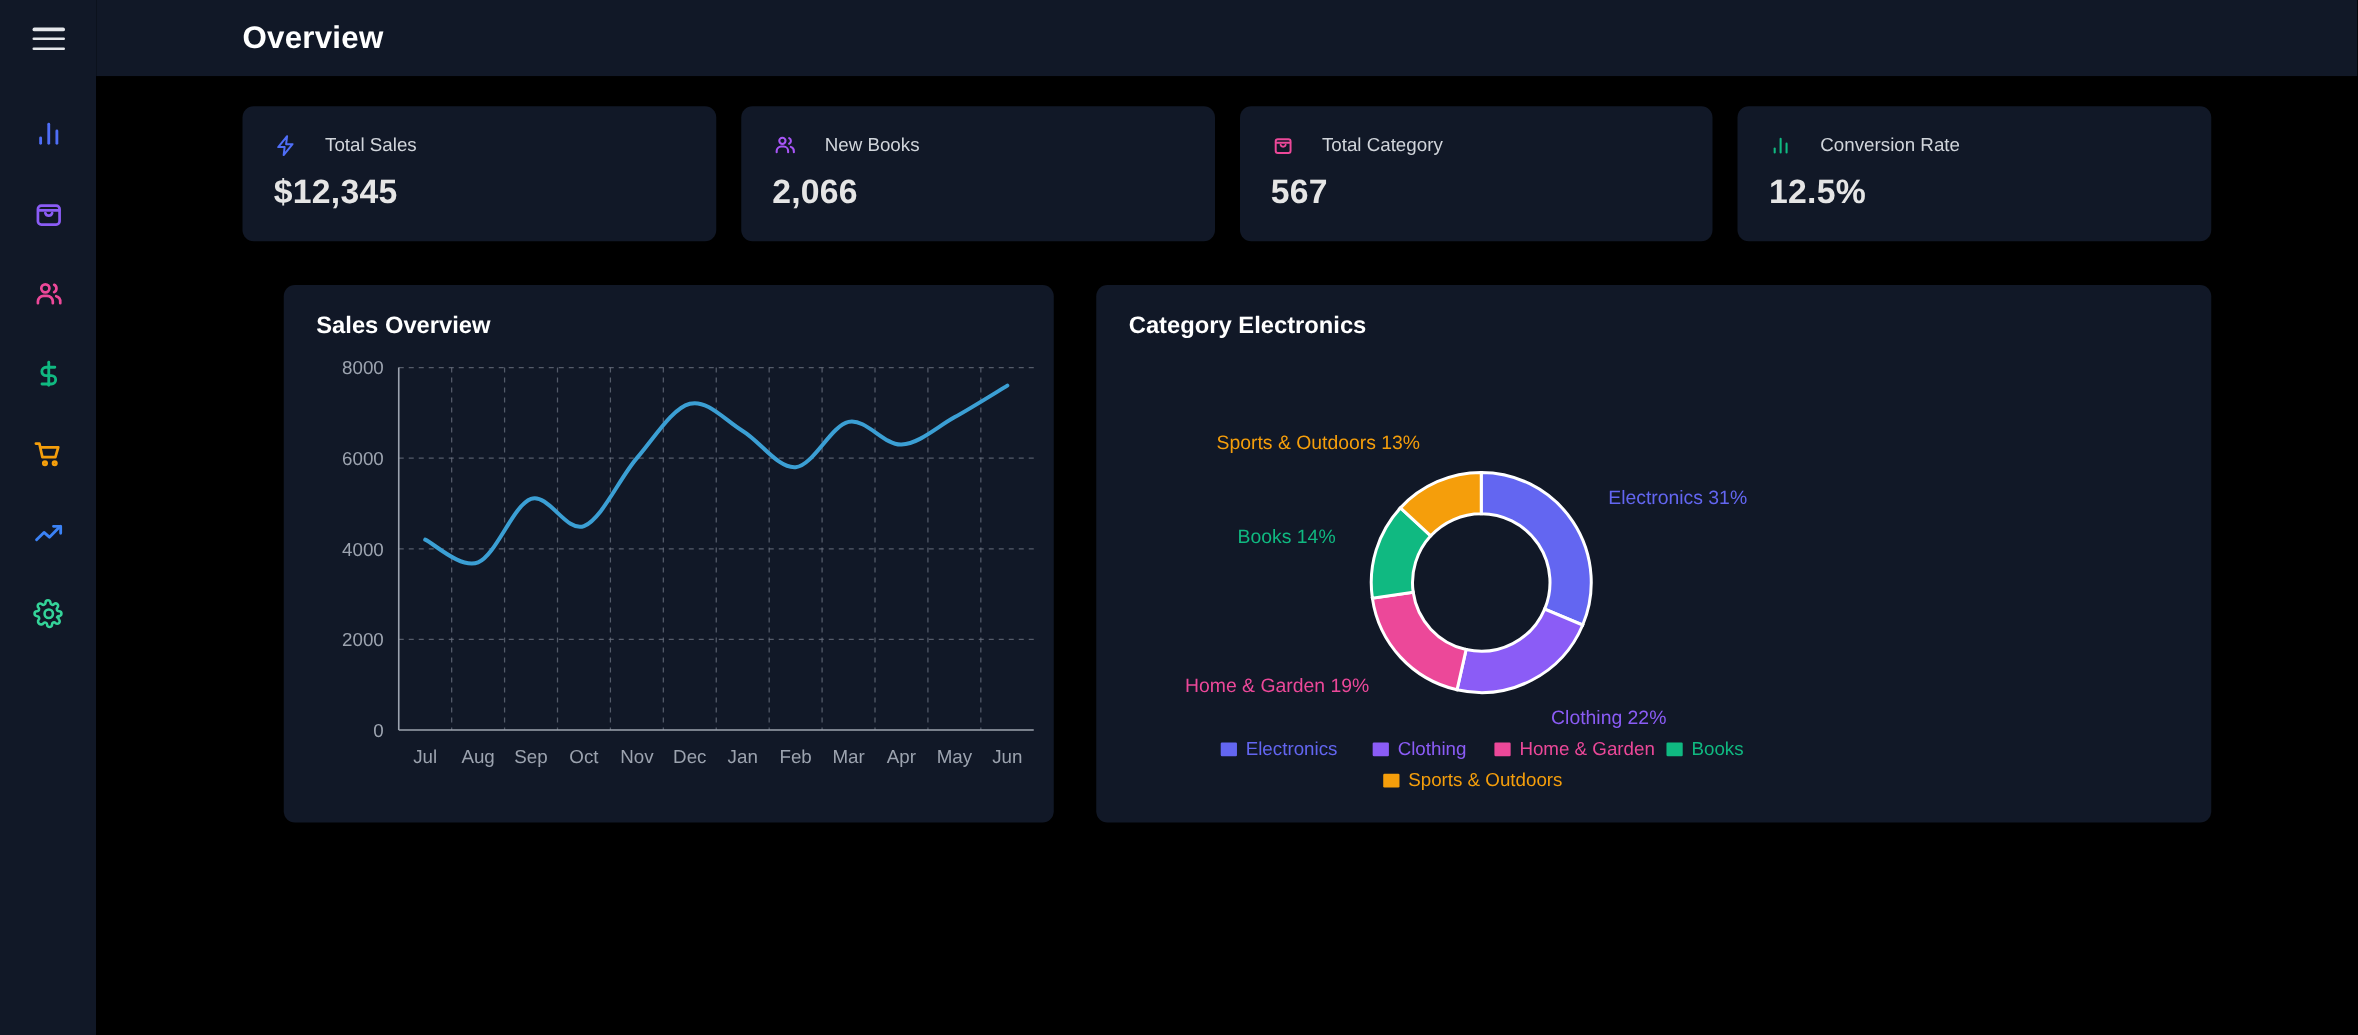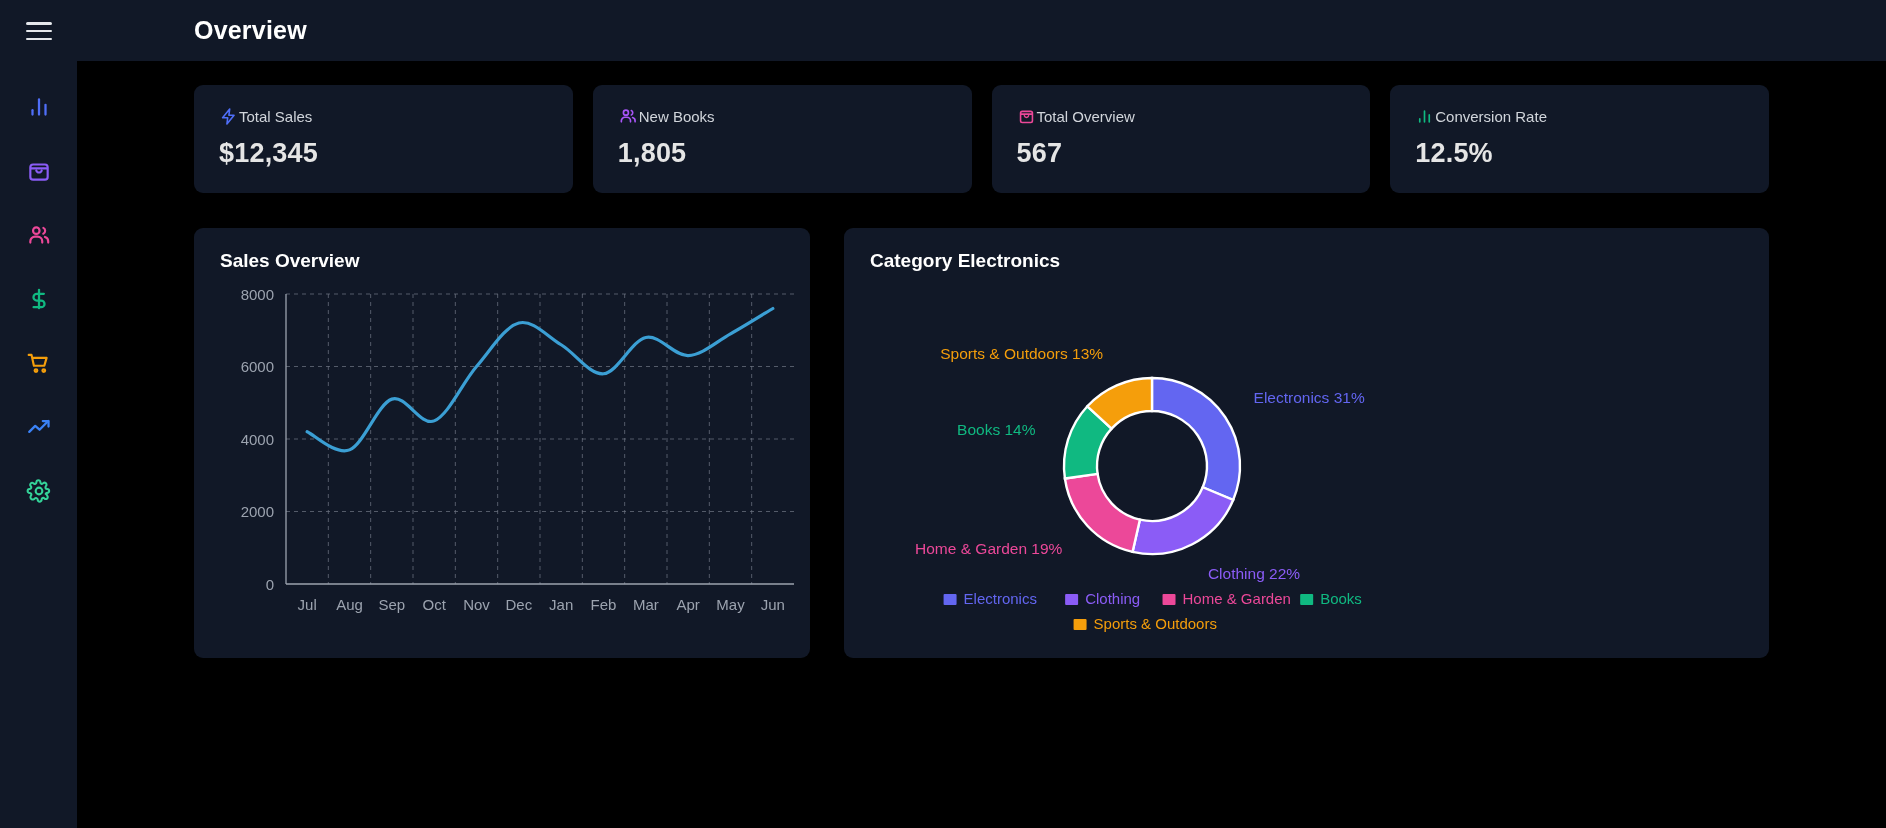--- a/index.html
+++ b/index.html
@@ -44,26 +44,26 @@
   .content { flex: 1; padding: 24px 117px 0 117px; background: #000; overflow: hidden; }
 
   
   .stats { display: flex; gap: 20px; }
   .stat-card {
     flex: 1; height: 108px;
     background: #111827;
     border-radius: 9px;
     padding: 21px 25px 0 25px;
   }
-  .stat-head { display: flex; align-items: center; gap: 1px; height: 20px; }
+  .stat-head { display: flex; align-items: center; gap: 22px; height: 20px; }
   .stat-label { font-size: 15px; color: #d1d5db; }
   .stat-value { font-size: 27px; font-weight: bold; color: #e5e5e5; margin-top: 12px; letter-spacing: .2px; }
 
   
-  .panels { display: flex; gap: 34px; margin-top: 35px; }
+  .panels { display: flex; gap: 34px; margin-top: 35px; margin-left: 33px; }
   .panel {
     background: #111827;
     border-radius: 9px;
     height: 430px;
     padding: 22px 0 0 0;
   }
   .panel-line { flex: 0 0 616px; }
   .panel-donut { flex: 1; }
   .panel-title { font-size: 19px; font-weight: bold; color: #ffffff; padding-left: 26px; }
 
@@ -169,31 +169,31 @@
         <div class="stat-card">
           <div class="stat-head">
             <svg width="20" height="20" viewBox="0 0 24 24" fill="none" stroke="#a855f7" stroke-width="2" stroke-linecap="round" stroke-linejoin="round">
               <circle cx="9.5" cy="8" r="3"></circle>
               <path d="M4 19v-1.2A4.3 4.3 0 0 1 8.3 13.5h2.4A4.3 4.3 0 0 1 15 17.8V19"></path>
               <path d="M16 5.4a3 3 0 0 1 0 5.4"></path>
               <path d="M17.5 13.8A4.2 4.2 0 0 1 20.5 18v1"></path>
             </svg>
             <span class="stat-label">New Books</span>
           </div>
-          <div class="stat-value">1,805</div>
+          <div class="stat-value">2,066</div>
         </div>
 
         <div class="stat-card">
           <div class="stat-head">
             <svg width="19" height="19" viewBox="0 0 24 24" fill="none" stroke="#ec4899" stroke-width="2" stroke-linecap="round" stroke-linejoin="round">
               <rect x="4.5" y="5.5" width="15" height="14" rx="2.2"></rect>
               <path d="M4.8 9h14.4"></path>
               <path d="M9.4 11.2a2.7 2.7 0 0 0 5.2 0"></path>
             </svg>
-            <span class="stat-label">Total Overview</span>
+            <span class="stat-label">Total Category</span>
           </div>
           <div class="stat-value">567</div>
         </div>
 
         <div class="stat-card">
           <div class="stat-head">
             <svg width="19" height="19" viewBox="0 0 24 24" fill="none" stroke="#10b981" stroke-width="2.1" stroke-linecap="round">
               <line x1="6" y1="15" x2="6" y2="19"></line>
                 <line x1="12" y1="5" x2="12" y2="19"></line>
                 <line x1="18" y1="10" x2="18" y2="19"></line>

